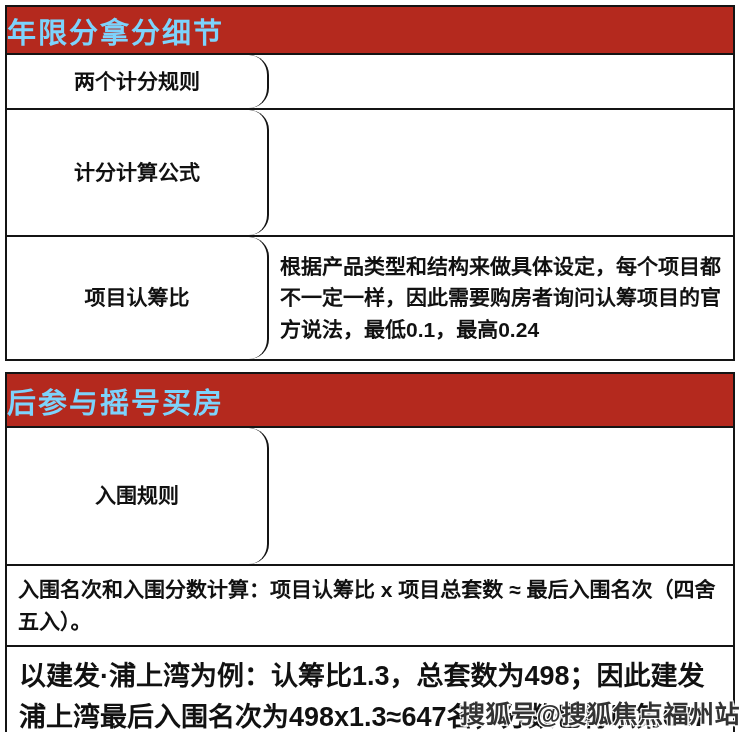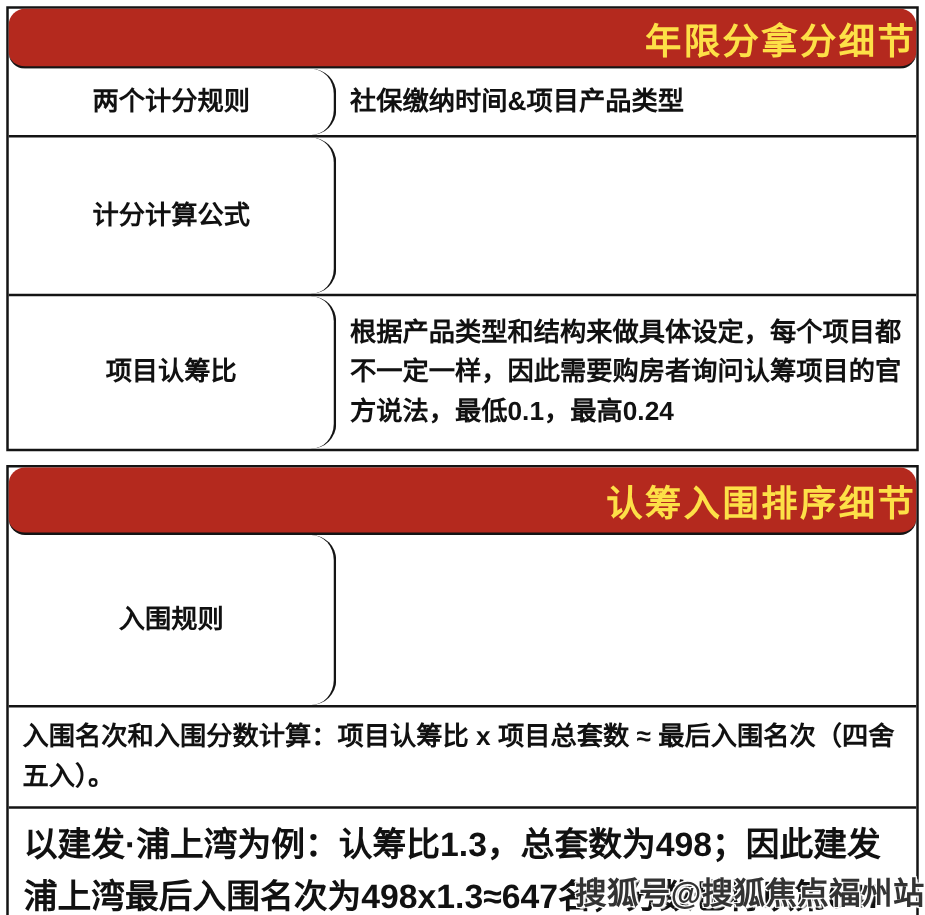--- a/index.html
+++ b/index.html
@@ -19,29 +19,28 @@
     position: absolute;
     left: 5px;
     width: 730px;
     border: 2px solid #141414;
     background: #ffffff;
   }
   .tbl-1 { top: 5px; }
   .tbl-2 { top: 372px; }
   .tbl-header {
     background: #b4291e;
-    color: #fde047;
+    color: #7dd3fc;
     font-weight: bold;
     font-size: 29px;
     letter-spacing: 2px;
     display: flex;
     align-items: center;
-    justify-content: flex-end;
+    justify-content: flex-start;
     border-bottom: 2px solid #141414;
-    border-radius: 13px;
   }
   .tbl-1 .tbl-header { height: 48px; }
   .tbl-2 .tbl-header { height: 54px; }
   .row {
     display: flex;
     border-bottom: 2px solid #141414;
     align-items: stretch;
   }
   .row.last { border-bottom: none; }
   .cell {
@@ -102,34 +101,33 @@
 <body>
 
 <div class="sheet">
 
   <section class="tbl tbl-1">
     <div class="tbl-header">
       <span>年限分拿分细节</span>
     </div>
     <div class="row t1r1">
       <div class="cell label">两个计分规则</div>
-      <div class="cell value">社保缴纳时间&amp;项目产品类型</div>
     </div>
     <div class="row t1r2">
       <div class="cell label">计分计算公式</div>
     </div>
     <div class="row t1r3 last">
       <div class="cell label">项目认筹比</div>
       <div class="cell value">根据产品类型和结构来做具体设定，每个项目都不一定一样，因此需要购房者询问认筹项目的官方说法，最低0.1，最高0.24</div>
     </div>
   </section>
 
   <section class="tbl tbl-2">
     <div class="tbl-header">
-      <span>认筹入围排序细节</span>
+      <span>后参与摇号买房</span>
     </div>
     <div class="row t2r1">
       <div class="cell label">入围规则</div>
     </div>
     <div class="row t2r2">
       <div class="cell value">入围名次和入围分数计算：项目认筹比 x 项目总套数 ≈ 最后入围名次（四舍五入）。</div>
     </div>
     <div class="row note-row last">以建发·浦上湾为例：认筹比1.3，总套数为498；因此建发浦上湾最后入围名次为498x1.3≈647名，分数也将以第647名的分数为入围分数线。</div>
   </section>
 

